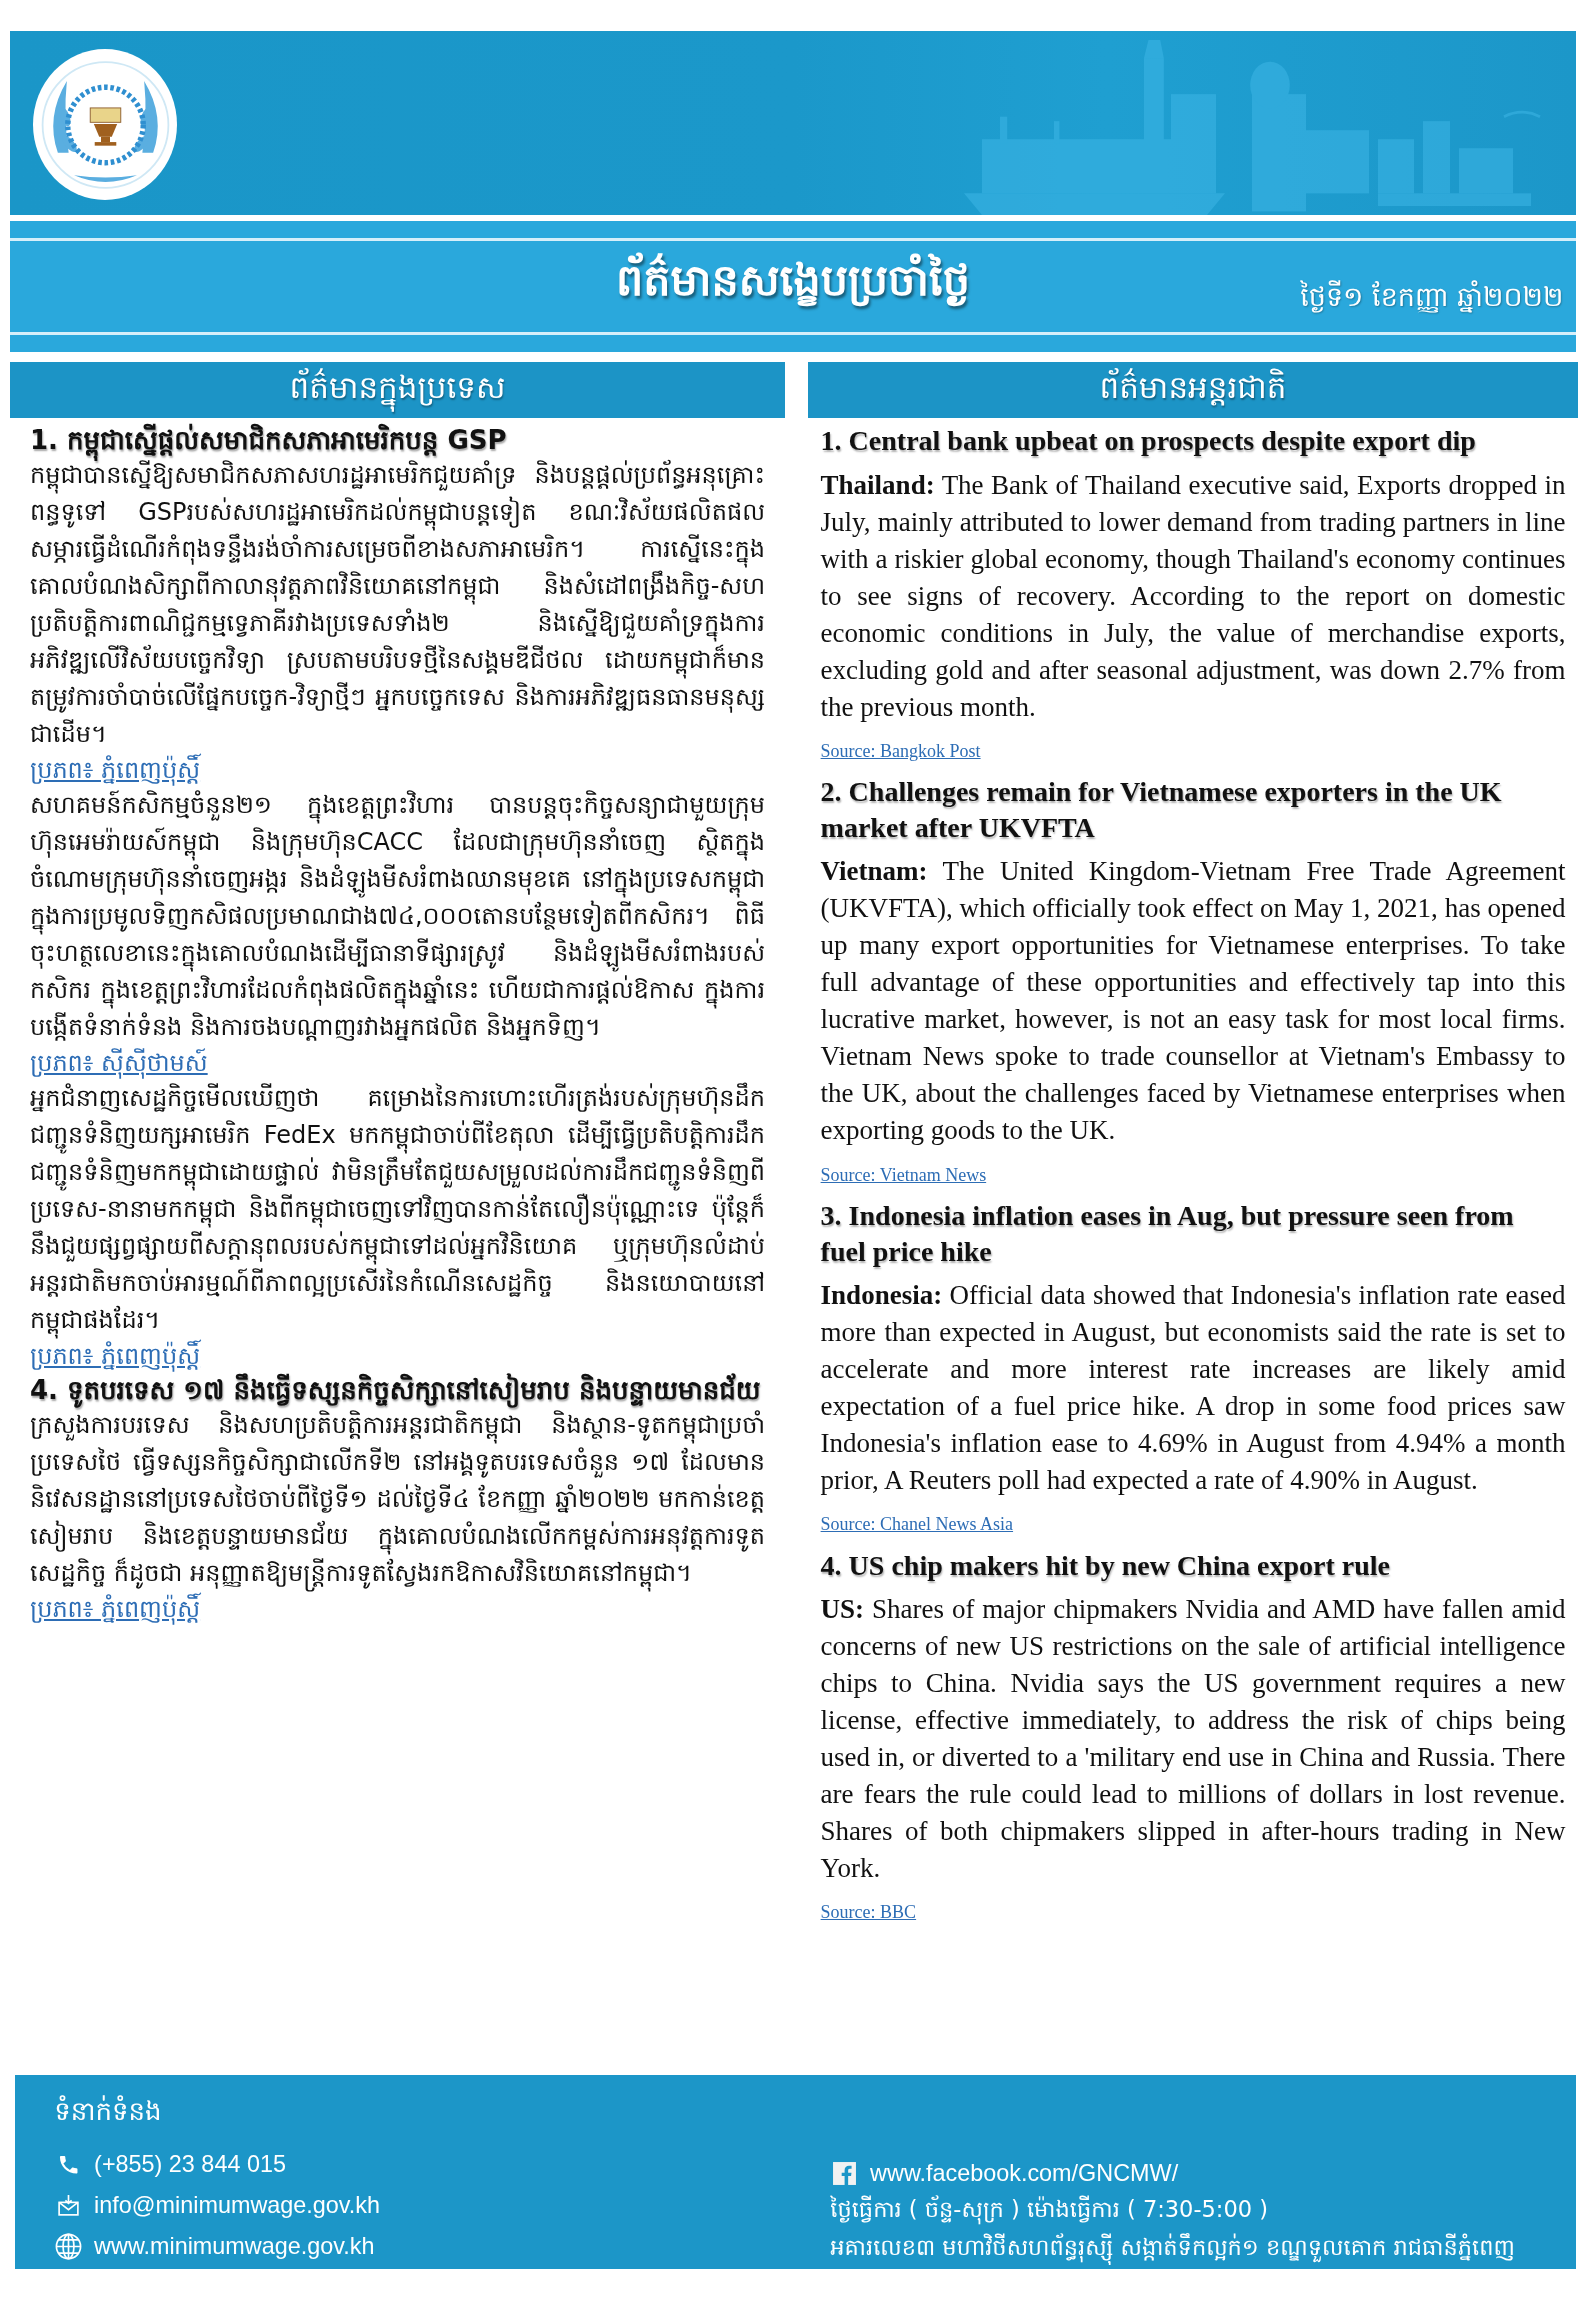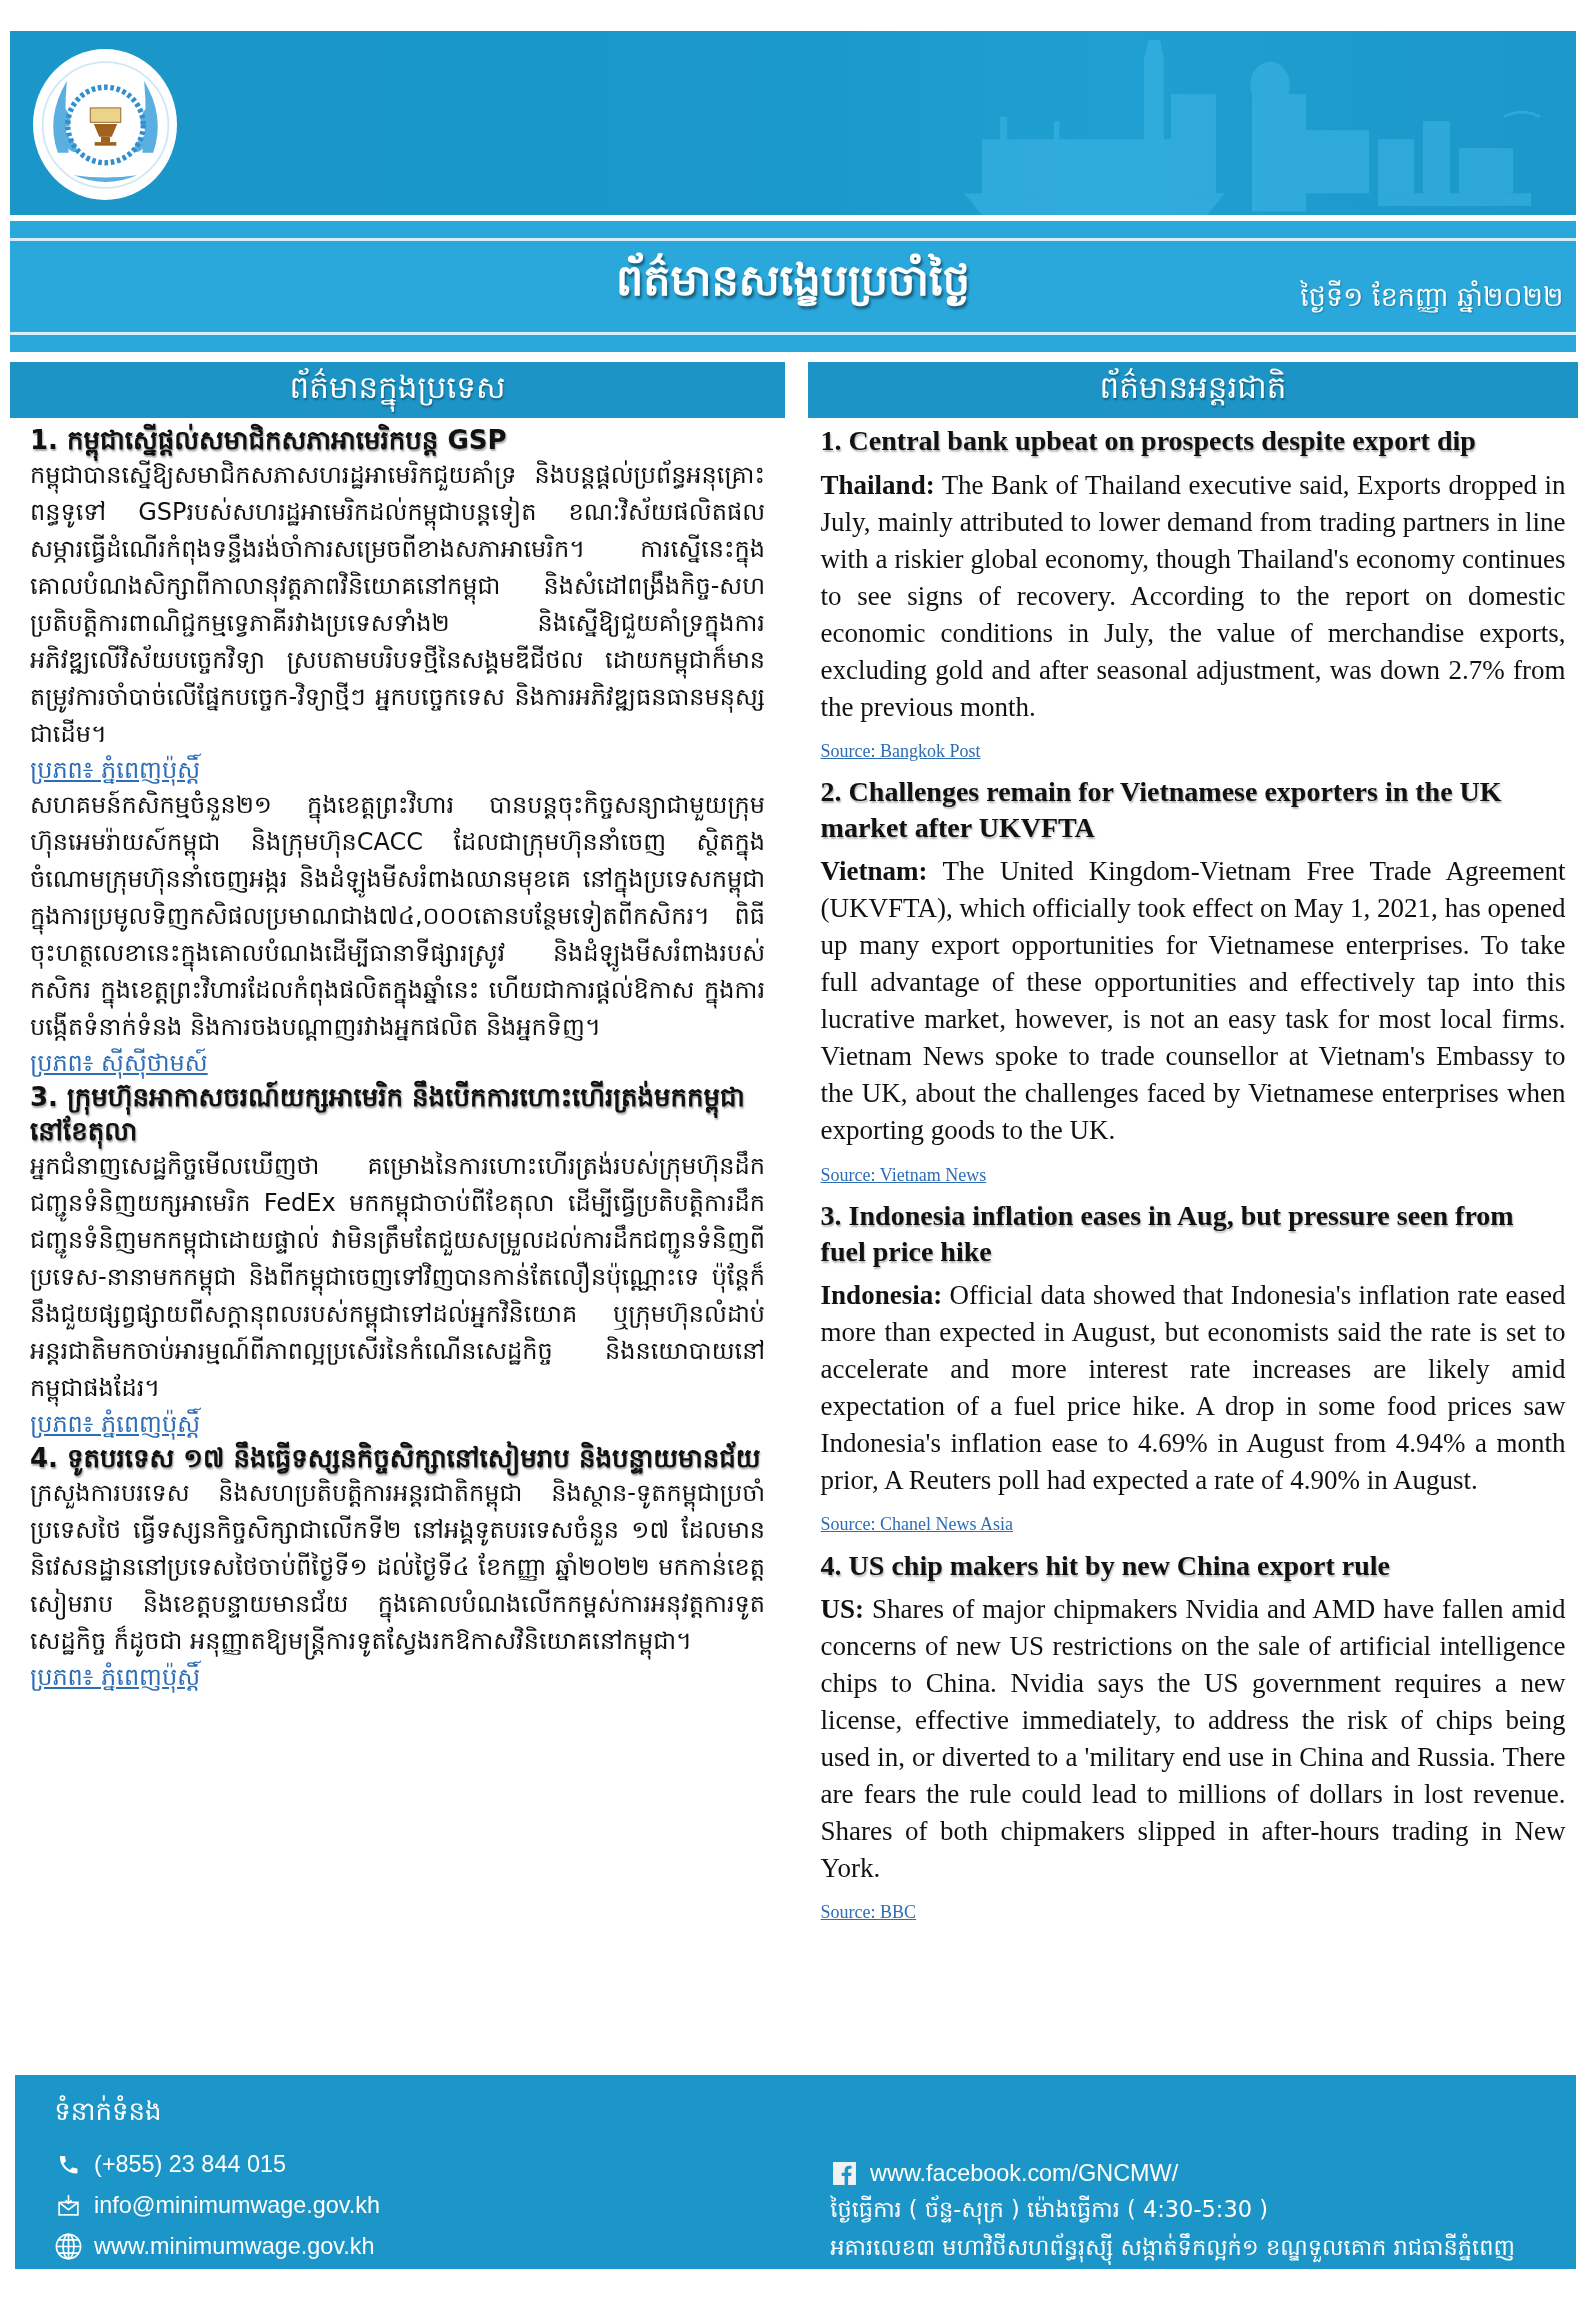--- a/index.html
+++ b/index.html
@@ -162,21 +162,20 @@
     <div class="kh-body">កម្ពុជាបានស្នើឱ្យសមាជិកសភាសហរដ្ឋអាមេរិកជួយគាំទ្រ និងបន្តផ្តល់ប្រព័ន្ធអនុគ្រោះពន្ធទូទៅ GSPរបស់សហរដ្ឋអាមេរិកដល់កម្ពុជាបន្តទៀត ខណៈវិស័យផលិតផលសម្ភារធ្វើដំណើរកំពុងទន្ទឹងរង់ចាំការសម្រេចពីខាងសភាអាមេរិក។ ការស្នើនេះក្នុងគោលបំណងសិក្សាពីកាលានុវត្តភាពវិនិយោគនៅកម្ពុជា និងសំដៅពង្រឹងកិច្ច-សហប្រតិបត្តិការពាណិជ្ជកម្មទ្វេភាគីរវាងប្រទេសទាំង២ និងស្នើឱ្យជួយគាំទ្រក្នុងការអភិវឌ្ឍលើវិស័យបច្ចេកវិទ្យា ស្របតាមបរិបទថ្មីនៃសង្គមឌីជីថល ដោយកម្ពុជាក៏មានតម្រូវការចាំបាច់លើផ្នែកបច្ចេក-វិទ្យាថ្មីៗ អ្នកបច្ចេកទេស និងការអភិវឌ្ឍធនធានមនុស្សជាដើម។</div>
     <a class="kh-source">ប្រភព៖ ភ្នំពេញប៉ុស្តិ៍</a>
   </div>
 
   <div class="kh-article">
     <div class="kh-body">សហគមន៍កសិកម្មចំនួន២១ ក្នុងខេត្តព្រះវិហារ បានបន្តចុះកិច្ចសន្យាជាមួយក្រុមហ៊ុនអេមរ៉ាយស៍កម្ពុជា និងក្រុមហ៊ុនCACC ដែលជាក្រុមហ៊ុននាំចេញ ស្ថិតក្នុងចំណោមក្រុមហ៊ុននាំចេញអង្ករ និងដំឡូងមីសរំពាងឈានមុខគេ នៅក្នុងប្រទេសកម្ពុជា ក្នុងការប្រមូលទិញកសិផលប្រមាណជាង៧៤,០០០តោនបន្ថែមទៀតពីកសិករ។ ពិធីចុះហត្ថលេខានេះក្នុងគោលបំណងដើម្បីធានាទីផ្សារស្រូវ និងដំឡូងមីសរំពាងរបស់កសិករ ក្នុងខេត្តព្រះវិហារដែលកំពុងផលិតក្នុងឆ្នាំនេះ ហើយជាការផ្តល់ឱកាស ក្នុងការបង្កើតទំនាក់ទំនង និងការចងបណ្តាញរវាងអ្នកផលិត និងអ្នកទិញ។</div>
     <a class="kh-source">ប្រភព៖ ស៊ីស៊ីថាមស៍</a>
   </div>
 
   <div class="kh-article">
-    <div class="kh-title">3. ក្រុមហ៊ុនអាកាសចរណ៍យក្សអាមេរិក នឹងបើកការហោះហើរត្រង់មកកម្ពុជានៅខែតុលា</div>
     <div class="kh-body">អ្នកជំនាញសេដ្ឋកិច្ចមើលឃើញថា គម្រោងនៃការហោះហើរត្រង់របស់ក្រុមហ៊ុនដឹកជញ្ជូនទំនិញយក្សអាមេរិក FedEx មកកម្ពុជាចាប់ពីខែតុលា ដើម្បីធ្វើប្រតិបត្តិការដឹកជញ្ជូនទំនិញមកកម្ពុជាដោយផ្ទាល់ វាមិនត្រឹមតែជួយសម្រួលដល់ការដឹកជញ្ជូនទំនិញពីប្រទេស-នានាមកកម្ពុជា និងពីកម្ពុជាចេញទៅវិញបានកាន់តែលឿនប៉ុណ្ណោះទេ ប៉ុន្តែក៏នឹងជួយផ្សព្វផ្សាយពីសក្តានុពលរបស់កម្ពុជាទៅដល់អ្នកវិនិយោគ ឬក្រុមហ៊ុនលំដាប់អន្តរជាតិមកចាប់អារម្មណ៍ពីភាពល្អប្រសើរនៃកំណើនសេដ្ឋកិច្ច និងនយោបាយនៅកម្ពុជាផងដែរ។</div>
     <a class="kh-source">ប្រភព៖ ភ្នំពេញប៉ុស្តិ៍</a>
   </div>
 
   <div class="kh-article">
     <div class="kh-title">4. ទូតបរទេស ១៧ នឹងធ្វើទស្សនកិច្ចសិក្សានៅសៀមរាប និងបន្ទាយមានជ័យ</div>
     <div class="kh-body">ក្រសួងការបរទេស និងសហប្រតិបត្តិការអន្តរជាតិកម្ពុជា និងស្ថាន-ទូតកម្ពុជាប្រចាំប្រទេសថៃ ធ្វើទស្សនកិច្ចសិក្សាជាលើកទី២ នៅអង្គទូតបរទេសចំនួន ១៧ ដែលមាននិវេសនដ្ឋាននៅប្រទេសថៃចាប់ពីថ្ងៃទី១ ដល់ថ្ងៃទី៤ ខែកញ្ញា ឆ្នាំ២០២២ មកកាន់ខេត្តសៀមរាប និងខេត្តបន្ទាយមានជ័យ ក្នុងគោលបំណងលើកកម្ពស់ការអនុវត្តការទូតសេដ្ឋកិច្ច ក៏ដូចជា អនុញ្ញាតឱ្យមន្ត្រីការទូតស្វែងរកឱកាសវិនិយោគនៅកម្ពុជា។</div>
     <a class="kh-source">ប្រភព៖ ភ្នំពេញប៉ុស្តិ៍</a>
   </div>
 </div>
@@ -245,17 +244,17 @@
   <div class="right">
     <div class="row">
       <span class="ico">
         <svg width="25" height="25" viewBox="0 0 24 24">
             <rect x="1" y="1" width="22" height="22" fill="#f2f2f2"></rect>
             <path fill="#1c96c8" d="M15.5 23v-8.5h2.8l.4-3.3h-3.2V9.1c0-.9.3-1.6 1.6-1.6h1.7V4.6c-.3 0-1.3-.1-2.5-.1-2.5 0-4.2 1.5-4.2 4.3v2.4H9.3v3.3h2.8V23z"></path>
           </svg>
       </span>
       <span>www.facebook.com/GNCMW/</span>
     </div>
-    <div class="khmer-line">ថ្ងៃធ្វើការ ( ច័ន្ទ-សុក្រ ) ម៉ោងធ្វើការ ( 4:30-5:30 )</div>
+    <div class="khmer-line">ថ្ងៃធ្វើការ ( ច័ន្ទ-សុក្រ ) ម៉ោងធ្វើការ ( 7:30-5:00 )</div>
     <div class="khmer-line">អគារលេខ៣ មហាវិថីសហព័ន្ធរុស្ស៊ី សង្កាត់ទឹកល្អក់១ ខណ្ឌទួលគោក រាជធានីភ្នំពេញ</div>
   </div>
 </div>
 
 
 </body></html>

